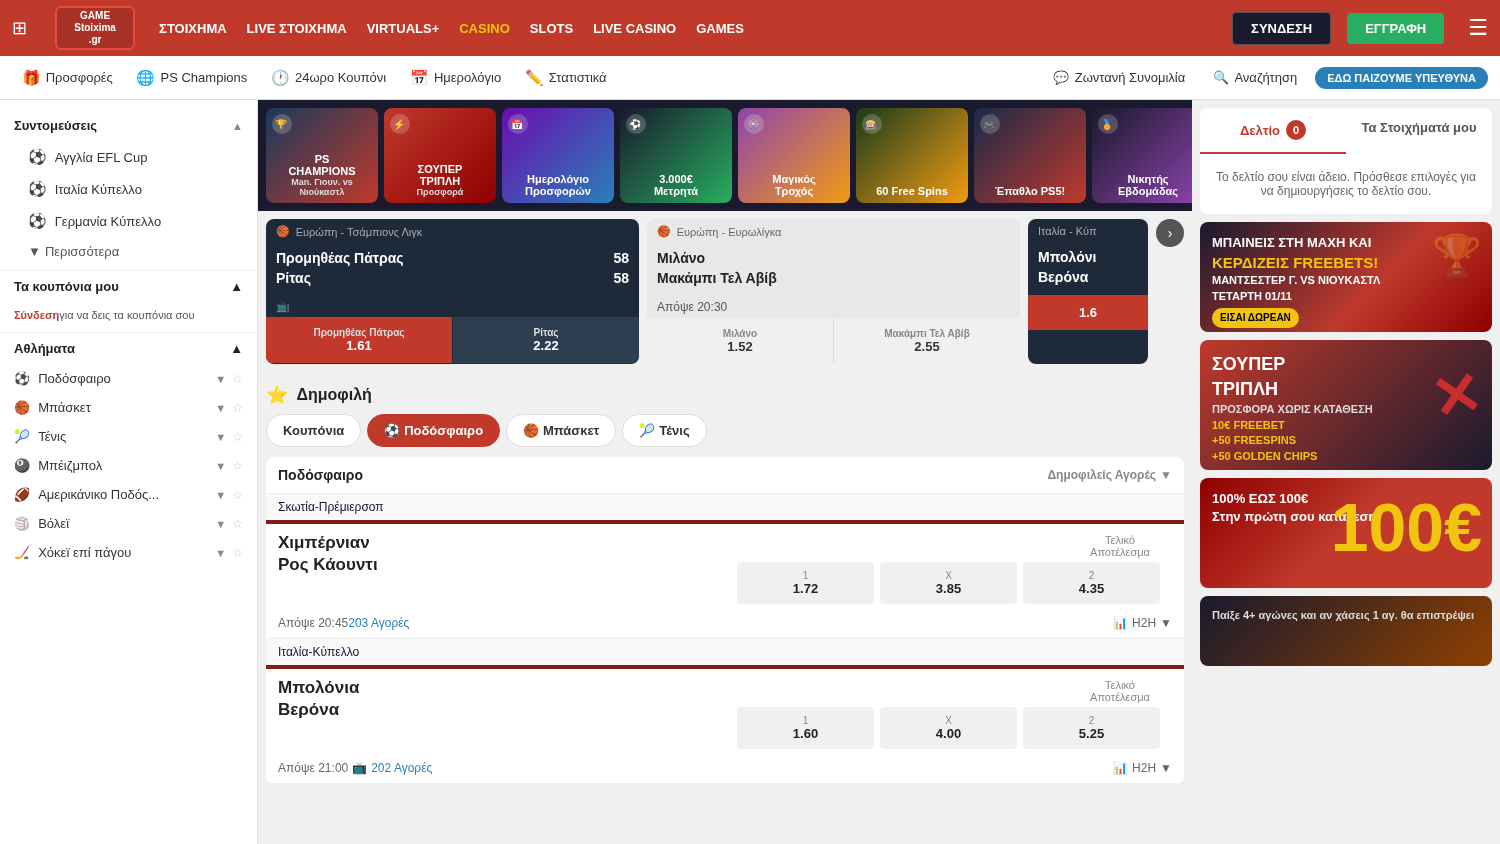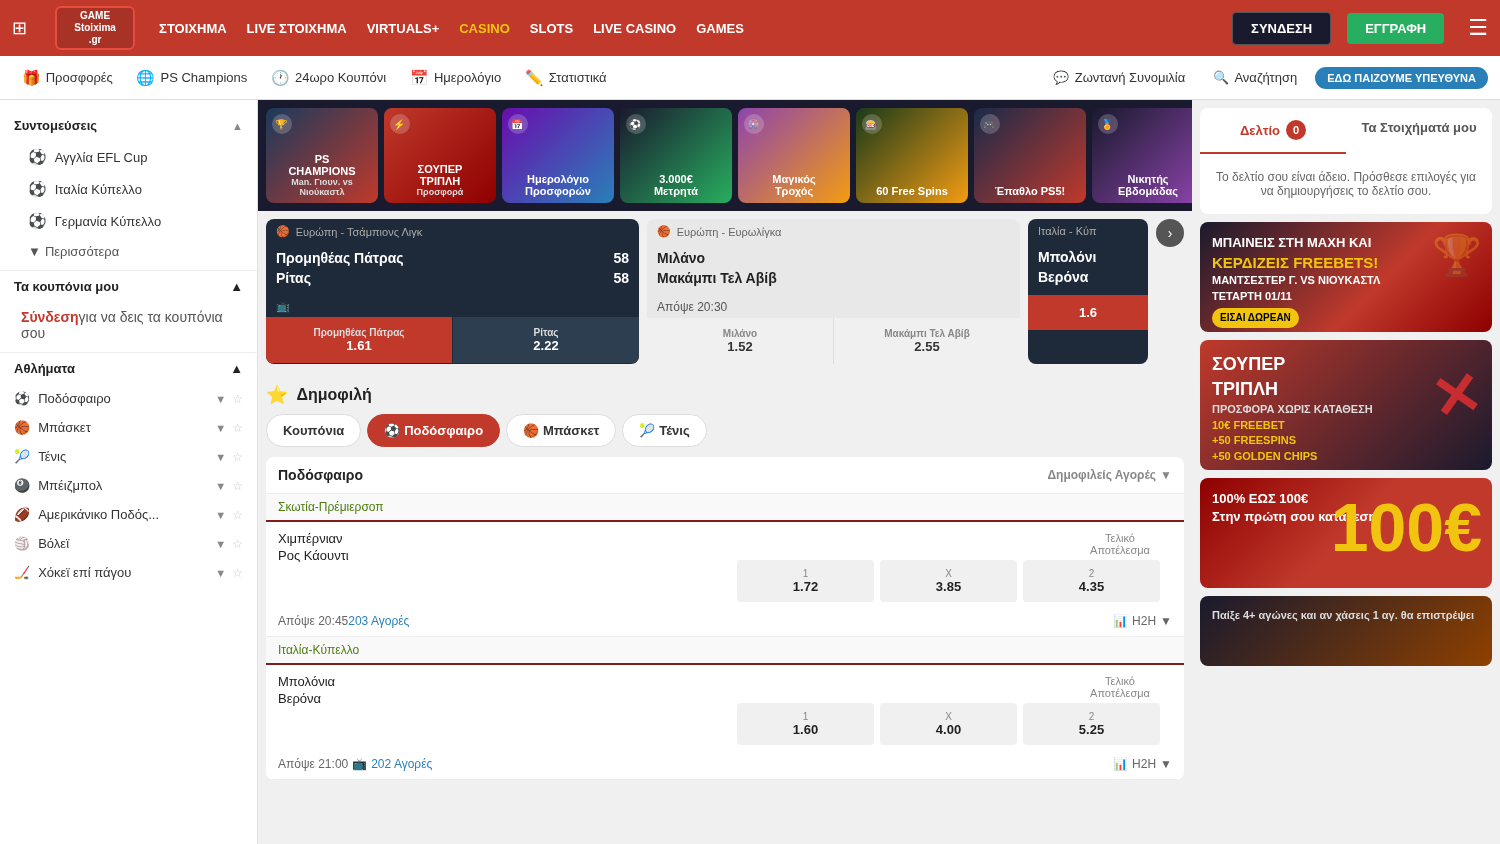--- a/index.html
+++ b/index.html
@@ -107,21 +107,21 @@
       display: flex; align-items: center; gap: 4px;
     }
     .sidebar-coupons-header {
       display: flex; align-items: center; justify-content: space-between;
       padding: 8px 14px;
       font-weight: bold; font-size: 13px; cursor: pointer;
       border-top: 1px solid #eee; margin-top: 4px;
     }
     .sidebar-coupons-text {
       padding: 7px 18px 7px 14px;
-      font-size: 14px; color: #555; margin-left: 7px;
+      font-size: 11px; color: #555;
     }
     .sidebar-coupons-text span.link { color: #c0392b; font-weight: bold; text-decoration: none; cursor: pointer; }
     .sidebar-sports-header {
       display: flex; align-items: center; justify-content: space-between;
       padding: 8px 14px;
       font-weight: bold; font-size: 13px; cursor: pointer;
       border-top: 1px solid #eee; margin-top: 4px;
     }
     .sidebar-sport-item {
       display: flex; align-items: center; justify-content: space-between;
@@ -276,28 +276,28 @@
       padding: 10px 12px;
       font-weight: bold; font-size: 14px; color: #222;
       border-bottom: 1px solid #eee;
     }
     .popular-markets {
       display: flex; align-items: center; gap: 4px;
       font-size: 12px; color: #888; cursor: pointer;
     }
     .league-header {
       padding: 6px 12px;
-      font-size: 12px; color: #4d7c0f;
+      font-size: 12px; color: #0f172a;
       background: #f9f9f9;
-      border-bottom: 2px solid #7f1d1d;
+      border-bottom: 4px solid #7f1d1d;
     }
     .match-row {
       border-bottom: 1px solid #eee;
     }
-    .match-teams { flex: 1; font-size: 13px; font-weight: normal; color: #222; }
+    .match-teams { flex: 1; font-size: 17px; font-weight: bold; color: #222; }
     .match-team-line { padding: 1px 0; }
     .odds-row {
       display: flex; gap: 6px;
       padding: 4px 12px 8px;
     }
     .odd-btn {
       flex: 1; background: #f0f0f0; border-radius: 4px;
       padding: 8px 4px; text-align: center;
       font-size: 13px; font-weight: bold; color: #222;
       cursor: pointer;

